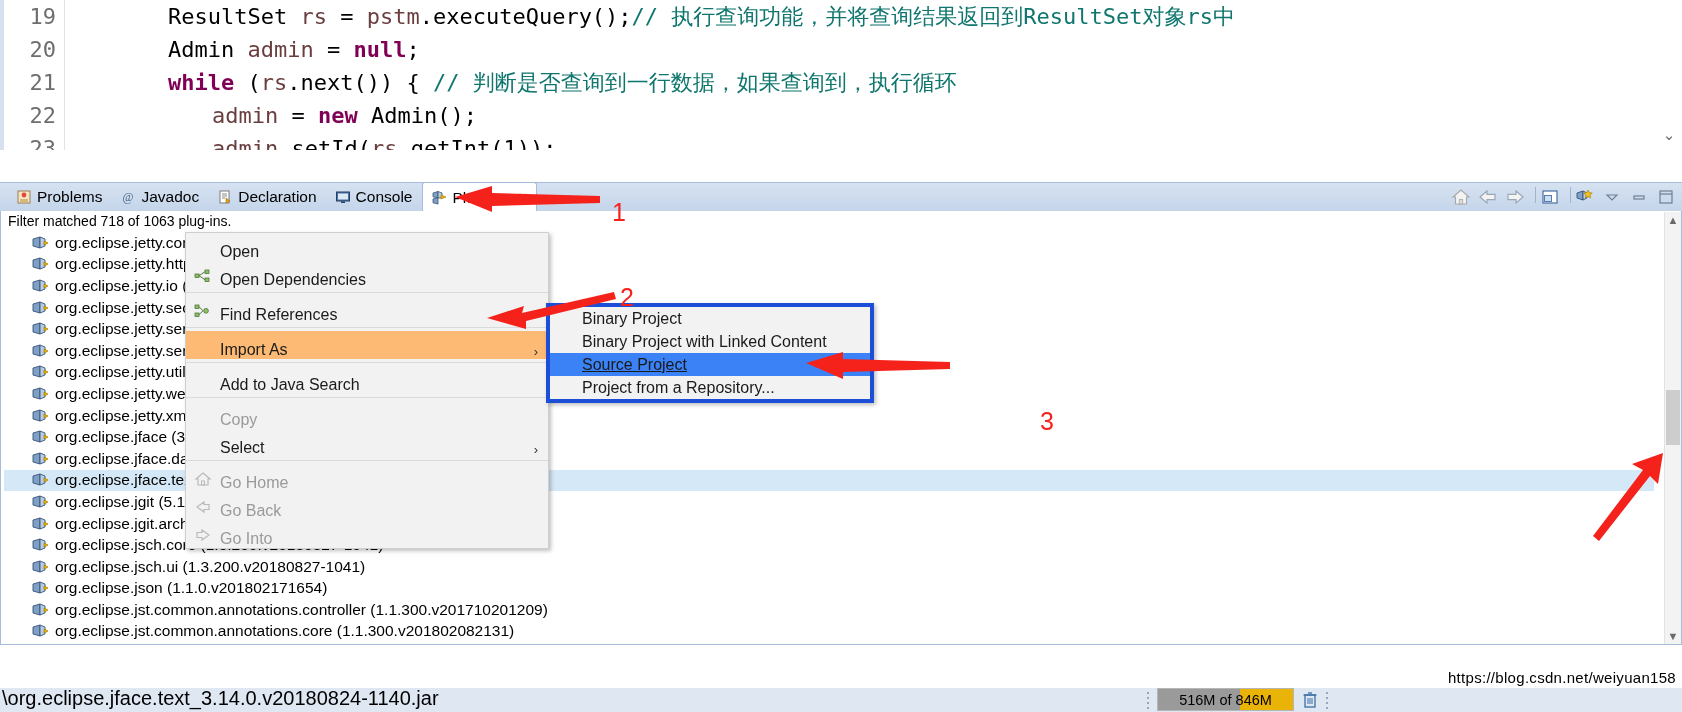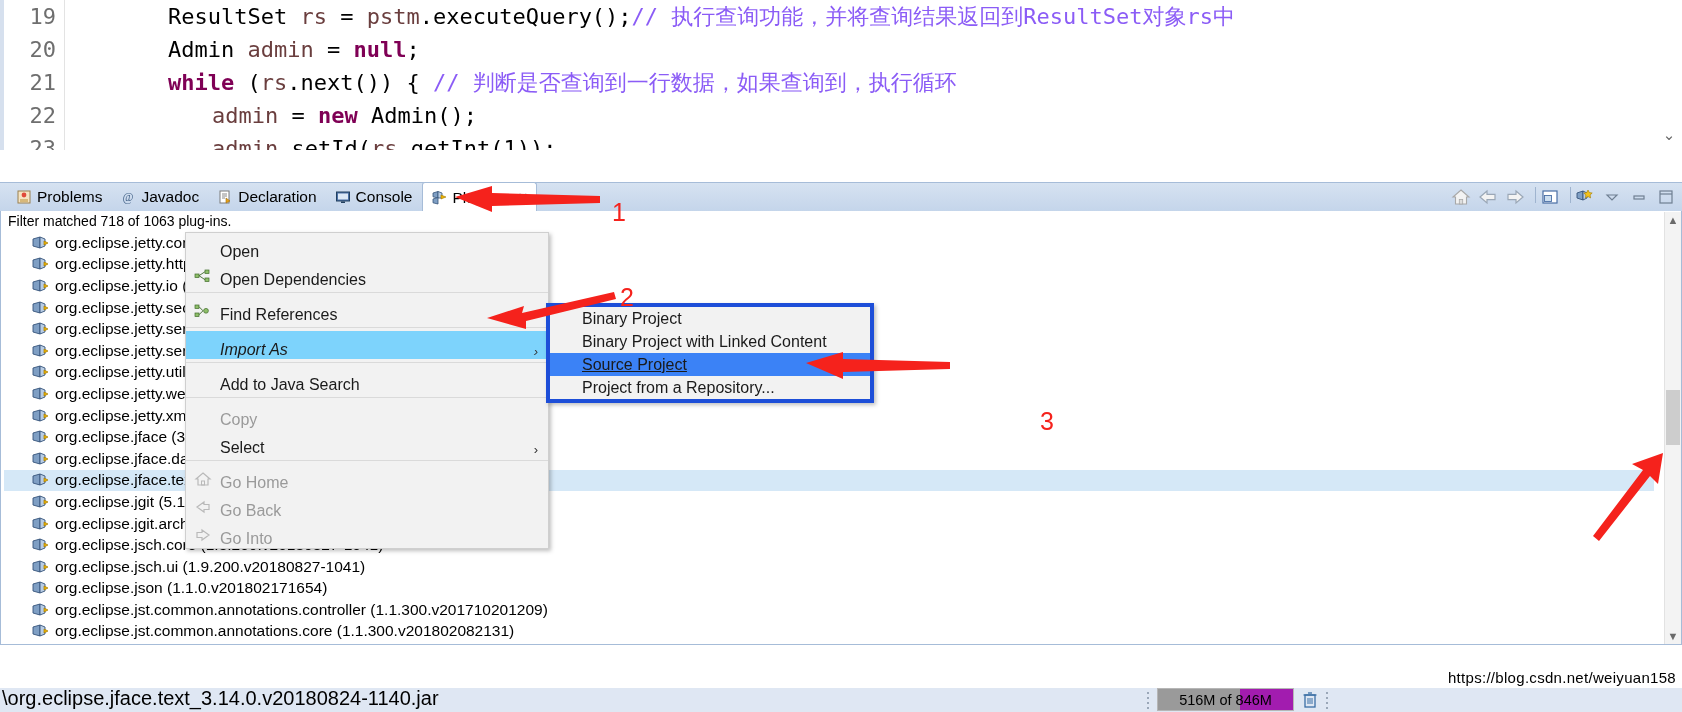--- a/index.html
+++ b/index.html
@@ -9,21 +9,21 @@
   
   .editor{position:absolute;left:0;top:0;width:1682px;height:150px;background:#ffffff;overflow:hidden;}
   .editor-left-strip{position:absolute;left:0;top:0;width:4px;height:150px;background:#d6e0ee;}
   .gutter{position:absolute;left:4px;top:0;width:60px;height:150px;background:#ffffff;border-right:1px solid #e3e3e3;}
   .code-lines{position:absolute;left:0;top:0;width:1682px;height:150px;}
   .code-row{position:relative;height:33px;line-height:33px;white-space:nowrap;}
   .lineno{position:absolute;left:0;width:56px;text-align:right;color:#6e6e6e;
           font-family:"DejaVu Sans Mono",monospace;font-size:22px;}
   .codetext{position:absolute;left:80px;font-family:"DejaVu Sans Mono",monospace;font-size:22px;color:#111;}
   .kw{color:#7f0055;font-weight:bold;}
-  .cm{color:#8b5cf6;}
+  .cm{color:#0f766e;}
   .pl{color:#000000;}
   .vr{color:#6a3e3e;}
   .hscroll{position:absolute;left:0;bottom:0;width:1682px;height:22px;background:#f0f0f0;border-top:1px solid #dcdcdc;}
   .hscroll .arrowL,.hscroll .arrowR{position:absolute;top:0;width:22px;height:22px;text-align:center;
       line-height:20px;color:#555;font-size:13px;}
   .hscroll .arrowL{left:58px;}
   .hscroll .arrowR{right:6px;}
   .hthumb{position:absolute;left:80px;top:2px;width:1200px;height:18px;background:#c9c9c9;}
   .vchev{position:absolute;right:4px;top:126px;width:18px;height:18px;color:#666;font-size:15px;line-height:18px;text-align:center;}
   .tabbar{position:absolute;left:0;top:182px;width:1682px;height:30px;
@@ -50,33 +50,33 @@
   .vscroll .up{top:0;} .vscroll .dn{bottom:0;}
   .vthumb{position:absolute;left:1px;top:178px;width:14px;height:55px;background:#cdcdcd;}
 
   
   .ctxmenu{position:absolute;left:185px;top:232px;width:362px;background:#f2f2f2;
            border:1px solid #cfcfcf;box-shadow:2px 2px 4px rgba(0,0,0,0.25);z-index:40;}
   .mi{position:relative;height:28px;display:flex;align-items:flex-end;font-size:16px;color:#1a1a1a;padding-left:0;}
   .mi .ic{width:34px;height:26px;display:flex;align-items:center;justify-content:center;flex:none;}
   .mi .lb{padding-left:0;}
   .mi.disabled .lb{color:#9a9a9a;}
-  .mi.hl{background:#7dd3fc;font-style:italic;}
+  .mi.hl{background:#fdba74;}
   .mi .submark{position:absolute;right:10px;font-size:13px;color:#333;}
   .msep{height:1px;background:#dadada;margin:3px 0;}
 
   .submenu{position:absolute;left:546px;top:303px;width:320px;background:#f2f2f2;
            border:4px solid #1d4ed8;box-shadow:2px 2px 4px rgba(0,0,0,0.25);z-index:41;}
   .smi{height:23px;display:flex;align-items:center;font-size:16px;color:#1a1a1a;padding-left:32px;}
   .smi.hl{background:#3b82f6;text-decoration:underline;}
 
   
   .statusbar{position:absolute;left:0;bottom:0;width:1682px;height:24px;background:#dfe7f3;}
   .statuspath{position:absolute;left:2px;bottom:2px;font-size:20px;color:#000;}
-  .heapbox{position:absolute;left:1157px;bottom:1px;width:135px;height:21px;background:#a21caf;border:1px solid #b6b6b6;}
+  .heapbox{position:absolute;left:1157px;bottom:1px;width:135px;height:21px;background:#eab308;border:1px solid #b6b6b6;}
   .heapfill{position:absolute;left:0;top:0;height:100%;background:#9a9a9a;width:82px;}
   .heaptext{position:absolute;left:0;top:0;width:100%;height:100%;display:flex;align-items:center;justify-content:center;
             font-size:14.5px;color:#000;}
   .trashbtn{position:absolute;left:1300px;bottom:2px;width:20px;height:20px;}
   .gripL,.gripR{position:absolute;bottom:3px;width:3px;height:17px;}
   .dotcol{width:2px;height:2px;background:#9aa7b8;margin-bottom:3px;}
 
   
   .anno{position:absolute;z-index:60;pointer-events:none;}
   .annonum{position:absolute;color:#f5221c;font-size:25px;font-family:"Liberation Sans",sans-serif;z-index:61;}
@@ -319,21 +319,21 @@
             <path d="M12 6 L16 8 L12 10 Z" fill="#f0b400" stroke="#a07800" stroke-width="0.7"></path>
           </svg></span>
         <span>org.eclipse.jsch.core (1.3.200.v20180827-1041)</span>
       </div>
       <div class="plugrow">
         <span class="plugicon"><svg width="17" height="16" viewBox="0 0 17 16">
             <path d="M1 4 L8 2 L8 13 L1 11 Z" fill="#7f9fc4" stroke="#35547a" stroke-width="0.9"></path>
             <path d="M8 2 L13 4 L13 11 L8 13 Z" fill="#b9cde4" stroke="#35547a" stroke-width="0.9"></path>
             <path d="M12 6 L16 8 L12 10 Z" fill="#f0b400" stroke="#a07800" stroke-width="0.7"></path>
           </svg></span>
-        <span>org.eclipse.jsch.ui (1.9.200.v20180827-1041)</span>
+        <span>org.eclipse.jsch.ui (1.3.200.v20180827-1041)</span>
       </div>
       <div class="plugrow">
         <span class="plugicon"><svg width="17" height="16" viewBox="0 0 17 16">
             <path d="M1 4 L8 2 L8 13 L1 11 Z" fill="#7f9fc4" stroke="#35547a" stroke-width="0.9"></path>
             <path d="M8 2 L13 4 L13 11 L8 13 Z" fill="#b9cde4" stroke="#35547a" stroke-width="0.9"></path>
             <path d="M12 6 L16 8 L12 10 Z" fill="#f0b400" stroke="#a07800" stroke-width="0.7"></path>
           </svg></span>
         <span>org.eclipse.json (1.1.0.v201802171654)</span>
       </div>
       <div class="plugrow">

